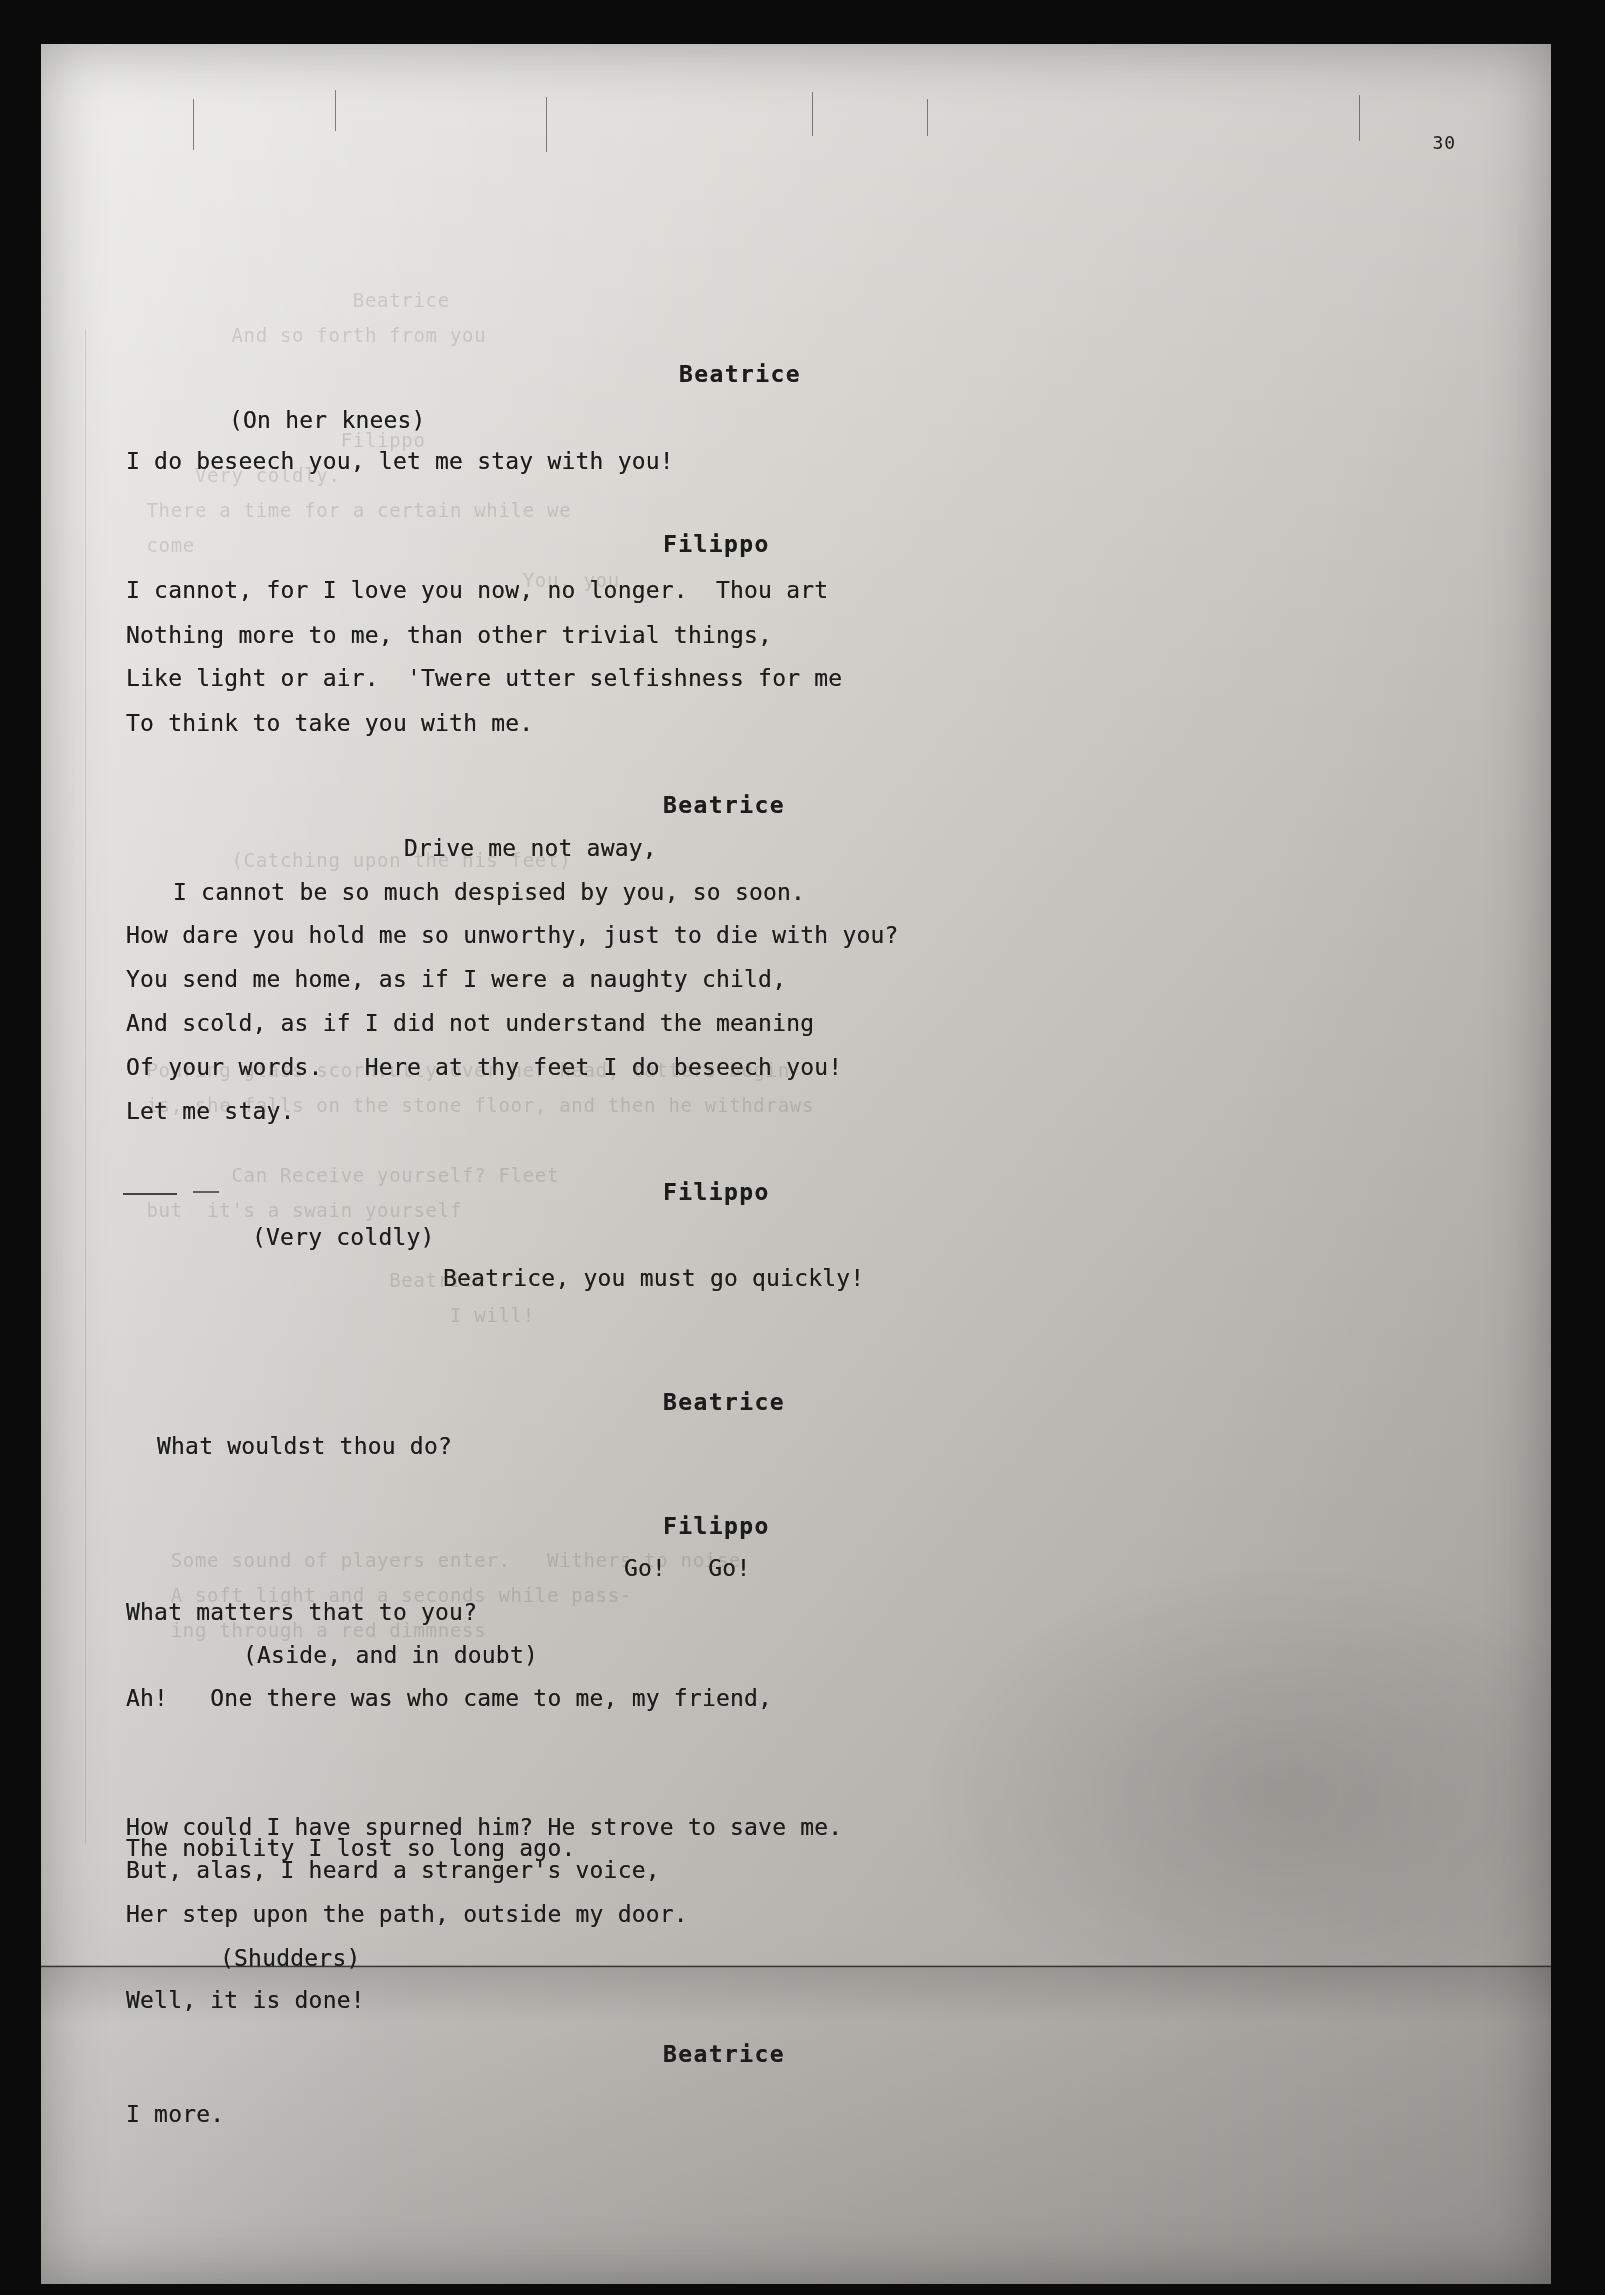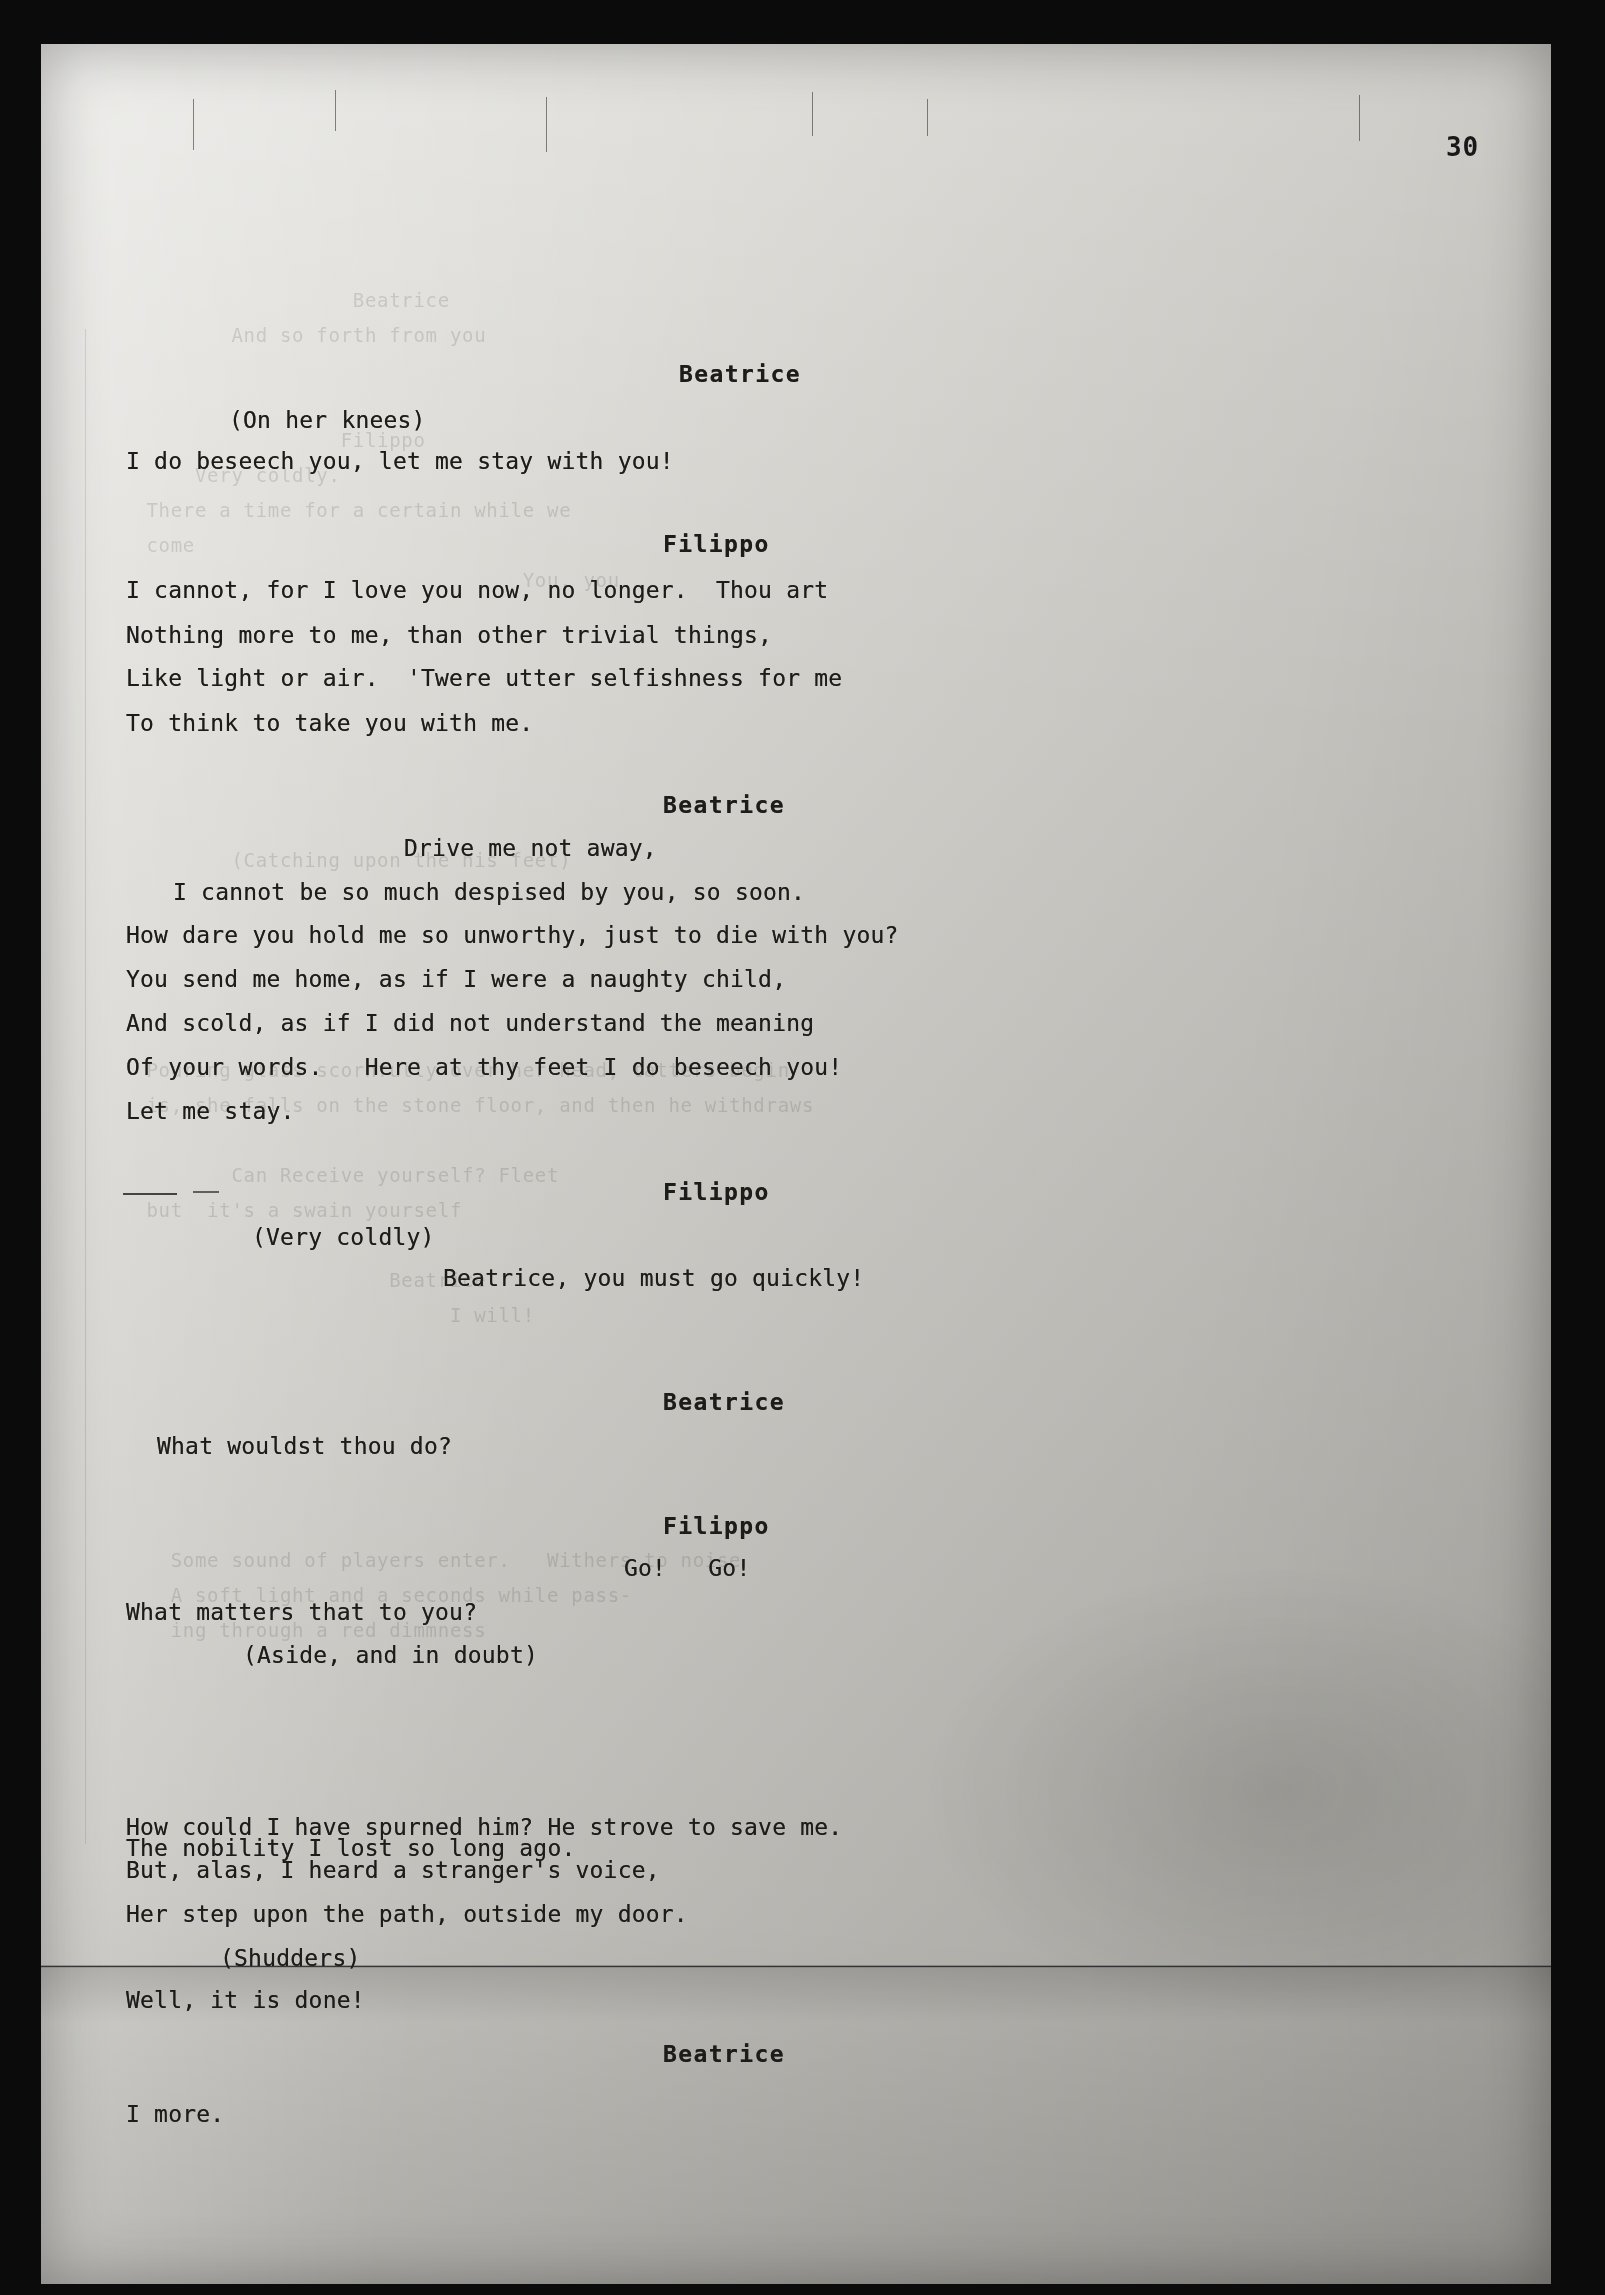--- a/index.html
+++ b/index.html
@@ -98,24 +98,24 @@
     position: absolute;
     left: 0;
     top: 0;
     width: 100%;
     height: 100%;
     color: #1a1a18;
   }
 
   #page-number {
     position: absolute;
-    right: 72px;
+    right: 95px;
     top: 88px;
-    font-size: 26px;
-    font-weight: bold;
+    font-size: 18px;
+    font-weight: normal;
     letter-spacing: 0.9px;
     color: #18181a;
   }
 
   .line {
     position: absolute;
     left: 0;
     white-space: pre;
     font-size: 23px;
     letter-spacing: 0.2px;
@@ -240,20 +240,21 @@
       <div class="line" style="left:211px;  top:1180px;">(Very coldly)</div>
       <div class="line" style="left:402px;  top:1221px;">Beatrice, you must go quickly!</div>
 
       <div class="line heading" style="left:622px; top:1345px;">Beatrice</div>
       <div class="line" style="left:85px;  top:1389px;margin-left:31px;">What wouldst thou do?</div>
 
       <div class="line heading" style="left:622px; top:1469px;">Filippo</div>
       <div class="line" style="left:583px; top:1511px;">Go!   Go!</div>
       <div class="line" style="left:85px;  top:1555px;">What matters that to you?</div>
       <div class="line" style="left:202px;  top:1598px;">(Aside, and in doubt)</div>
+      <div class="line" style="left:85px;  top:1641px;">Ah!   One there was who came to me, my friend,</div>
       <div class="line" style="left:85px;  top:1791px;">The nobility I lost so long ago.</div>
       <div class="line" style="left:85px;  top:1770px;">How could I have spurned him? He strove to save me.</div>
       <div class="line" style="left:85px;  top:1813px;">But, alas, I heard a stranger's voice,</div>
       <div class="line" style="left:85px;  top:1857px;">Her step upon the path, outside my door.</div>
       <div class="line" style="left:179px;  top:1901px;">(Shudders)</div>
       <div class="line" style="left:85px;  top:1943px;">Well, it is done!</div>
 
       <div class="line heading" style="left:622px; top:1997px;">Beatrice</div>
       <div class="line" style="left:85px;  top:2057px;">I more.</div>
     </div>

